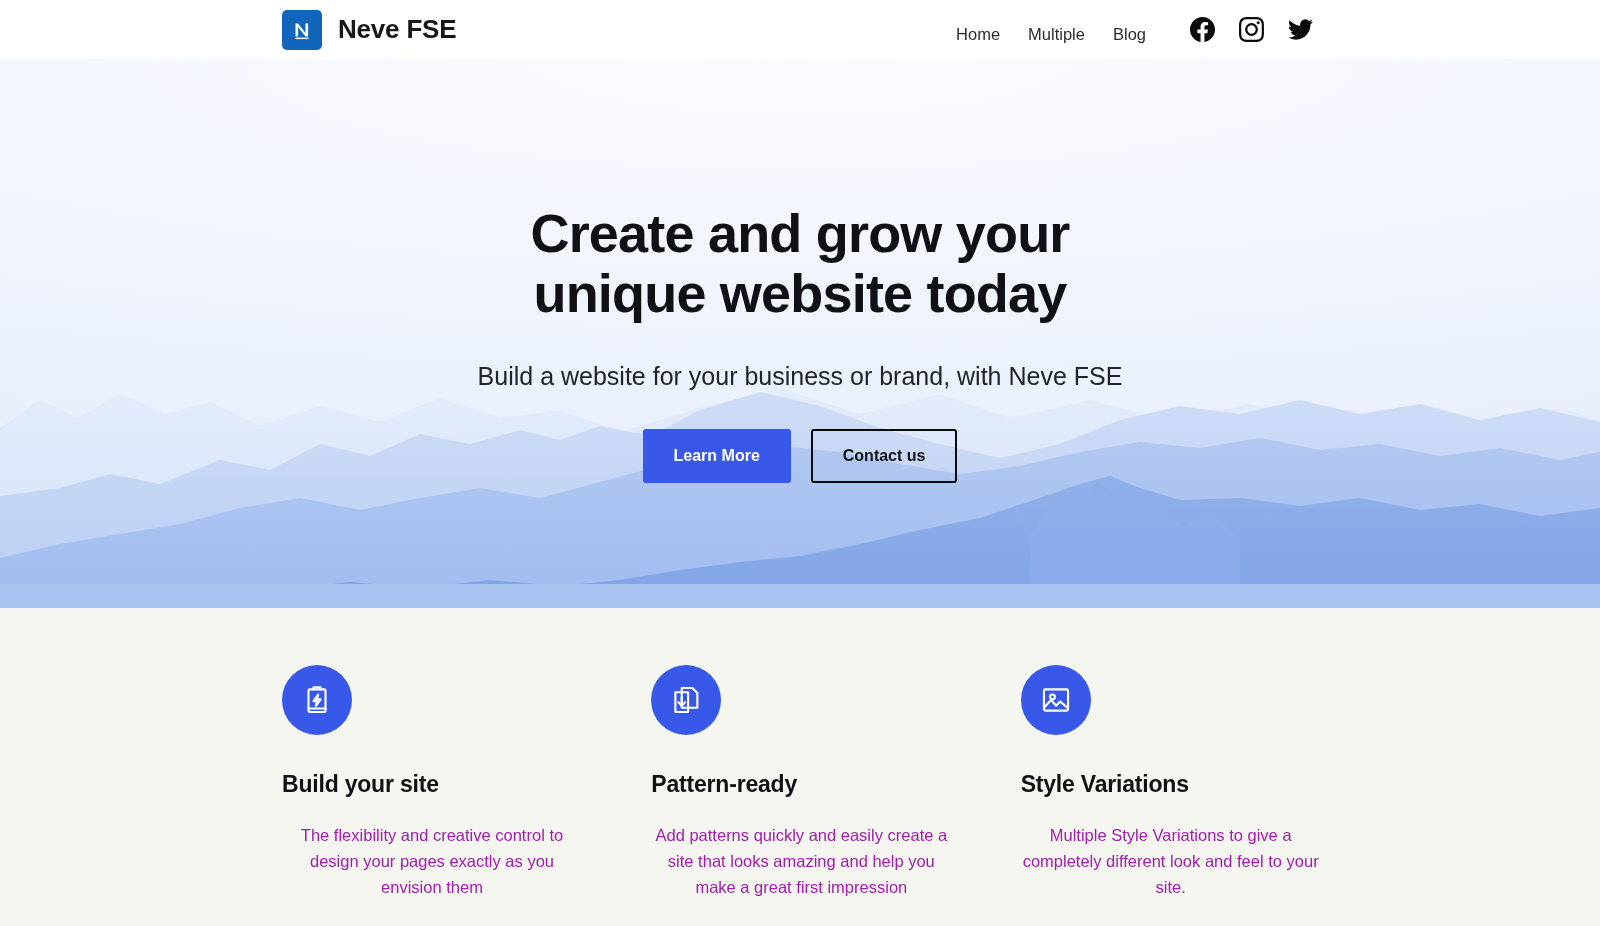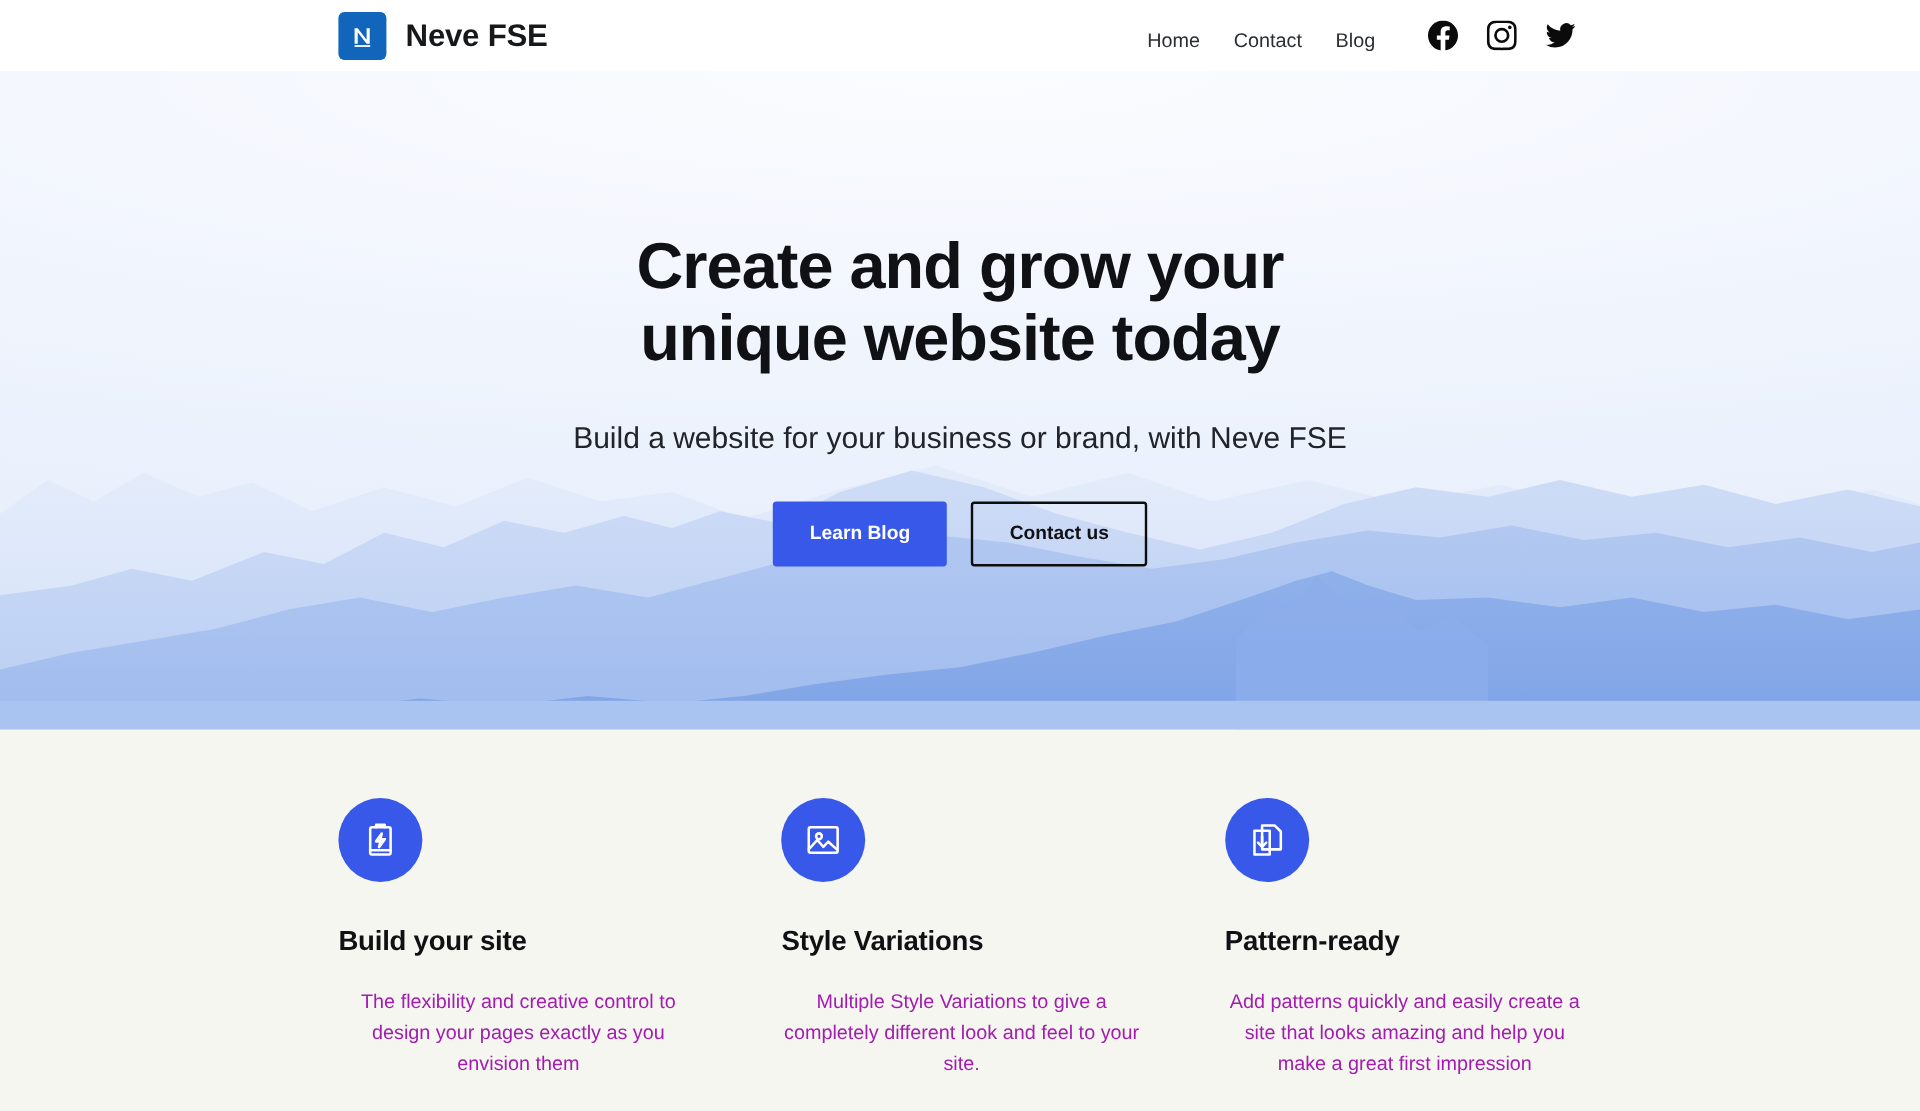--- a/index.html
+++ b/index.html
@@ -111,21 +111,21 @@
     padding-top: 129px;
   }
 
   .hero-title {
     font-size: 54px;
     line-height: 60px;
     font-weight: bold;
     color: #101114;
     letter-spacing: -0.8px;
     max-width: 720px;
-    margin: 4px auto;
+    margin: 15px auto;
   }
 
   .hero-subtitle {
     margin-top: 38px;
     font-size: 25px;
     line-height: 30px;
     color: #21242a;
     font-weight: normal;
   }
 
@@ -211,21 +211,21 @@
       <svg width="24" height="24" viewBox="0 0 24 24" aria-hidden="true">
         <path d="M5.5 18.5V5.5h2.6l7.4 9.6V5.5h2.6v13h-2.6L8.1 8.9v9.6z" fill="#ffffff"></path>
         <rect x="5.5" y="19.6" width="13" height="1.5" fill="#ffffff"></rect>
       </svg>
     </span>
     <span class="brand-name">Neve FSE</span>
   </a>
 
   <nav class="site-nav">
     <a class="nav-link" href="#">Home</a>
-    <a class="nav-link" href="#">Contact</a>
+    <a class="nav-link" href="#">Multiple</a>
     <a class="nav-link" href="#">Blog</a>
 
     <span class="social-list">
       <a class="social-link" href="#">
         <svg width="25" height="25" viewBox="0 0 24 24" aria-hidden="true">
           <path fill="currentColor" d="M24 12.07C24 5.4 18.63 0 12 0S0 5.4 0 12.07C0 18.1 4.39 23.1 10.13 24v-8.44H7.08v-3.49h3.05V9.41c0-3.02 1.79-4.69 4.53-4.69 1.31 0 2.69.24 2.69.24v2.97h-1.52c-1.49 0-1.96.93-1.96 1.89v2.25h3.33l-.53 3.49h-2.8V24C19.61 23.1 24 18.1 24 12.07z"></path>
         </svg>
       </a>
       <a class="social-link" href="#">
         <svg width="25" height="25" viewBox="0 0 24 24" aria-hidden="true">
@@ -279,21 +279,21 @@
     <rect x="0" y="236" width="1600" height="24" fill="#aac4f2"></rect>
   </svg>
 
   <div class="hero-inner">
     <h1 class="hero-title">
       <span>Create and grow your</span><br>
       <span>unique website today</span>
     </h1>
     <p class="hero-subtitle">Build a website for your business or brand, with Neve FSE</p>
     <div class="hero-buttons">
-      <button class="btn btn-primary">Learn Blog</button>
+      <button class="btn btn-primary">Learn More</button>
       <button class="btn btn-outline">Contact us</button>
     </div>
   </div>
 </section>
 
 <section class="features">
   <div class="features-grid">
 
     <div class="feature-card">
       <div class="feature-icon">
@@ -304,36 +304,36 @@
           <path d="M12.8 8.2l-3.3 4.6h2.6l-.9 3.4 3.4-4.7h-2.6z"></path>
         </svg>
       </div>
       <h3 class="feature-title">Build your site</h3>
       <p class="feature-text">The flexibility and creative control to design your pages exactly as you envision them</p>
     </div>
 
     <div class="feature-card">
       <div class="feature-icon">
         <svg width="34" height="34" viewBox="0 0 24 24" fill="none" stroke="#ffffff" stroke-width="1.5" stroke-linecap="round" stroke-linejoin="round" aria-hidden="true">
+          <path d="M9 3.5h7.5L20 7v10.5H9z"></path>
+          <path d="M4.5 6.5h9v14h-9z"></path>
+          <path d="M9 10v6"></path>
+          <path d="M6.6 13.6L9 16l2.4-2.4"></path>
+        </svg>
+      </div>
+      <h3 class="feature-title">Pattern-ready</h3>
+      <p class="feature-text">Add patterns quickly and easily create a site that looks amazing and help you make a great first impression</p>
+    </div>
+
+    <div class="feature-card">
+      <div class="feature-icon">
+        <svg width="34" height="34" viewBox="0 0 24 24" fill="none" stroke="#ffffff" stroke-width="1.5" stroke-linecap="round" stroke-linejoin="round" aria-hidden="true">
           <rect x="3.5" y="4.5" width="17" height="15" rx="1"></rect>
           <circle cx="9.5" cy="9.8" r="1.7"></circle>
           <path d="M3.5 17.5l5-5.5 3.6 4 2.9-3 5 4.5"></path>
         </svg>
       </div>
       <h3 class="feature-title">Style Variations</h3>
       <p class="feature-text">Multiple Style Variations to give a completely different look and feel to your site.</p>
     </div>
 
-    <div class="feature-card">
-      <div class="feature-icon">
-        <svg width="34" height="34" viewBox="0 0 24 24" fill="none" stroke="#ffffff" stroke-width="1.5" stroke-linecap="round" stroke-linejoin="round" aria-hidden="true">
-          <path d="M9 3.5h7.5L20 7v10.5H9z"></path>
-          <path d="M4.5 6.5h9v14h-9z"></path>
-          <path d="M9 10v6"></path>
-          <path d="M6.6 13.6L9 16l2.4-2.4"></path>
-        </svg>
-      </div>
-      <h3 class="feature-title">Pattern-ready</h3>
-      <p class="feature-text">Add patterns quickly and easily create a site that looks amazing and help you make a great first impression</p>
-    </div>
-
   </div>
 </section>
 
 </body></html>

